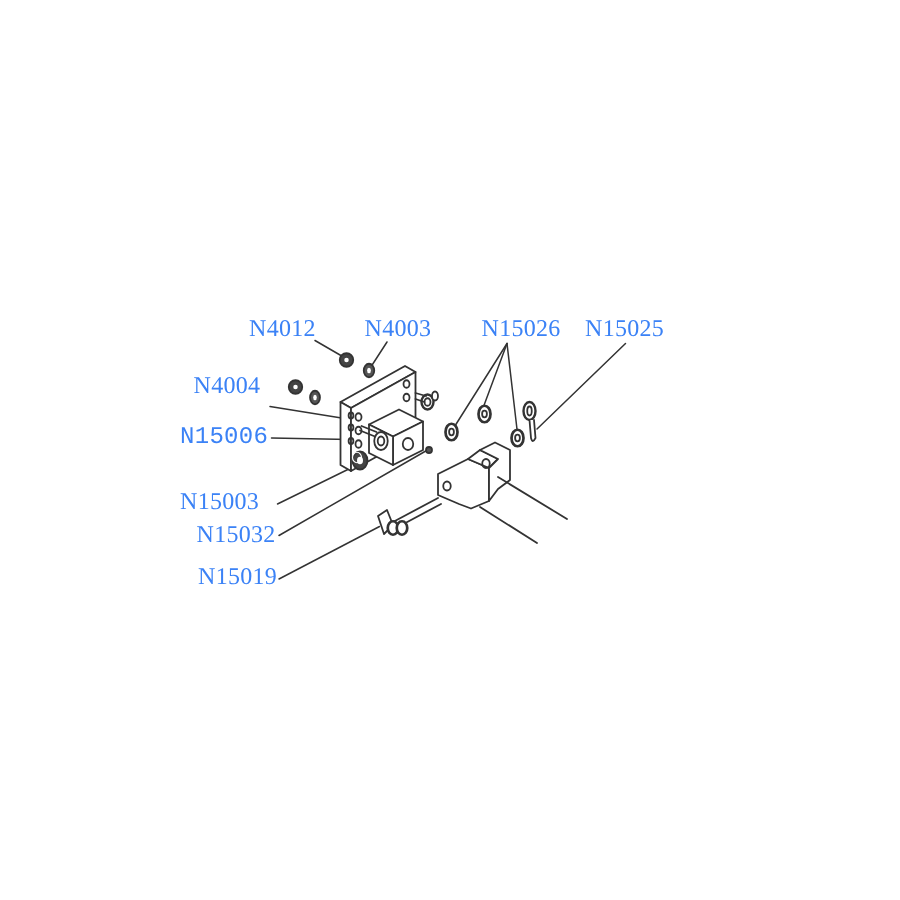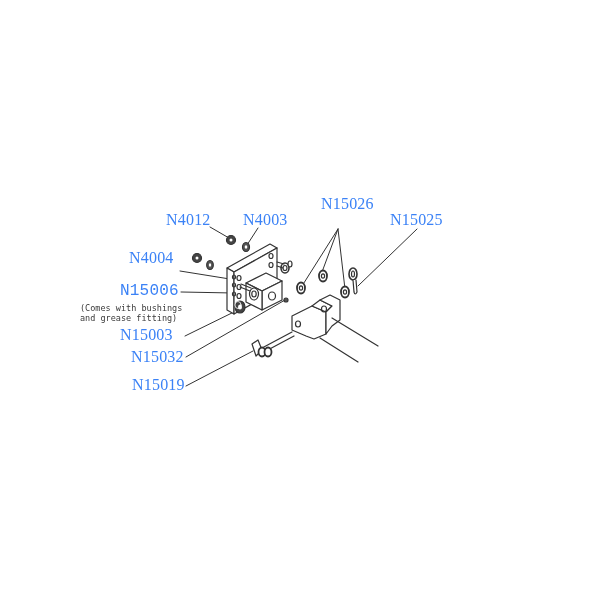--- a/index.html
+++ b/index.html
@@ -165,25 +165,23 @@
         <polygon points="252,344 258,340 262,350 256,356" fill="#fff"></polygon>
         <ellipse cx="262" cy="352" rx="3.5" ry="4.5" fill="#fff" stroke-width="1.8"></ellipse>
         <ellipse cx="268" cy="352" rx="3.5" ry="4.5" fill="#fff" stroke-width="1.8"></ellipse>
       </g>
     </g>
   </svg>
 
   
   <div class="label" style="left:166px; top:212px;">N4012</div>
   <div class="label" style="left:243px; top:212px;">N4003</div>
-  <div class="label" style="left:321px; top:196px;">N15026</div>
+  <div class="label" style="left:321px; top:212px;">N15026</div>
   <div class="label" style="left:390px; top:212px;font-family:Liberation Serif, serif;">N15025</div>
   <div class="label" style="left:129px; top:250px;">N4004</div>
   <div class="label" style="left:120px; top:283px;font-family:Liberation Mono, monospace;">N15006</div>
 
-  <div class="note" style="left:80px; top:303px;"><span>(Comes with bushings</span>
-<span>and grease fitting)</span></div>
 
   <div class="label" style="left:120px; top:327px;">N15003</div>
   <div class="label" style="left:131px; top:349px;">N15032</div>
   <div class="label" style="left:132px; top:377px;">N15019</div>
 
 </div>
 
 </body></html>

